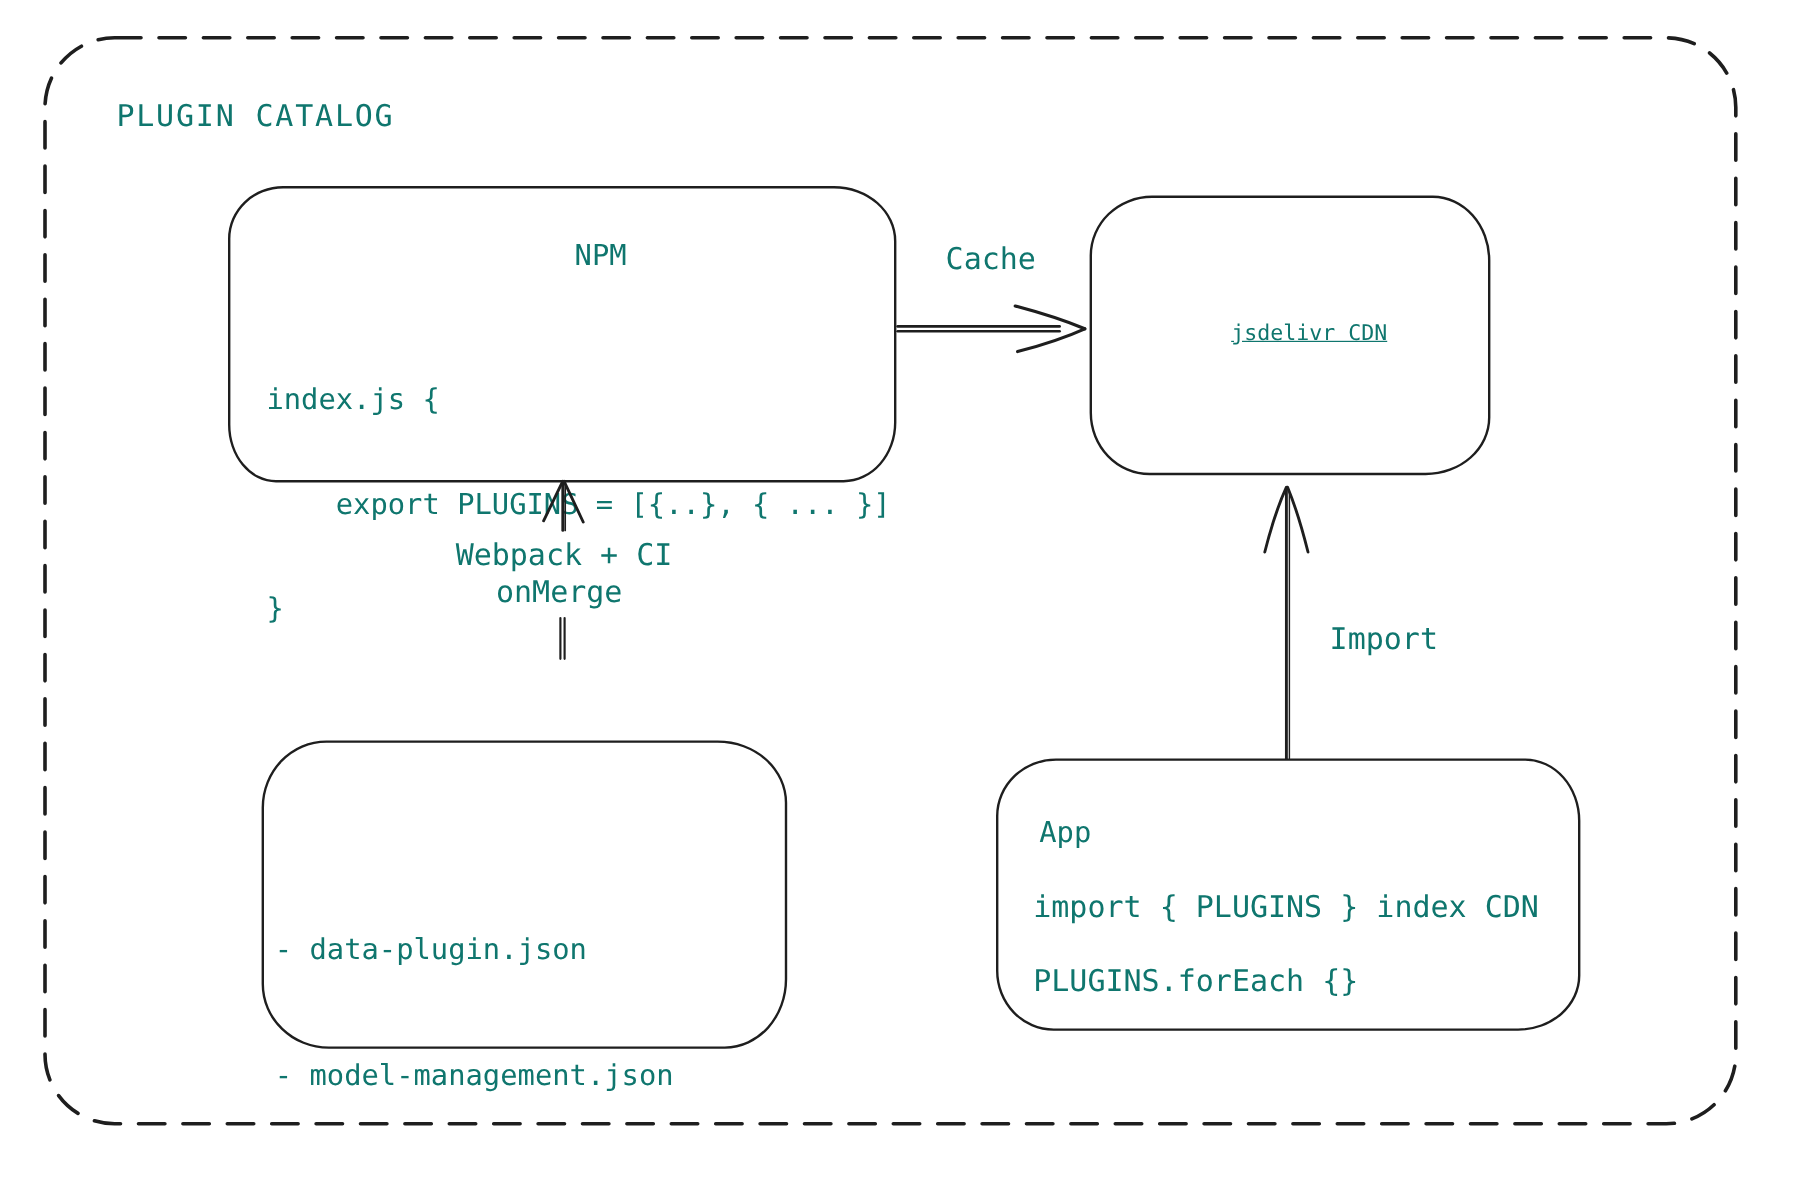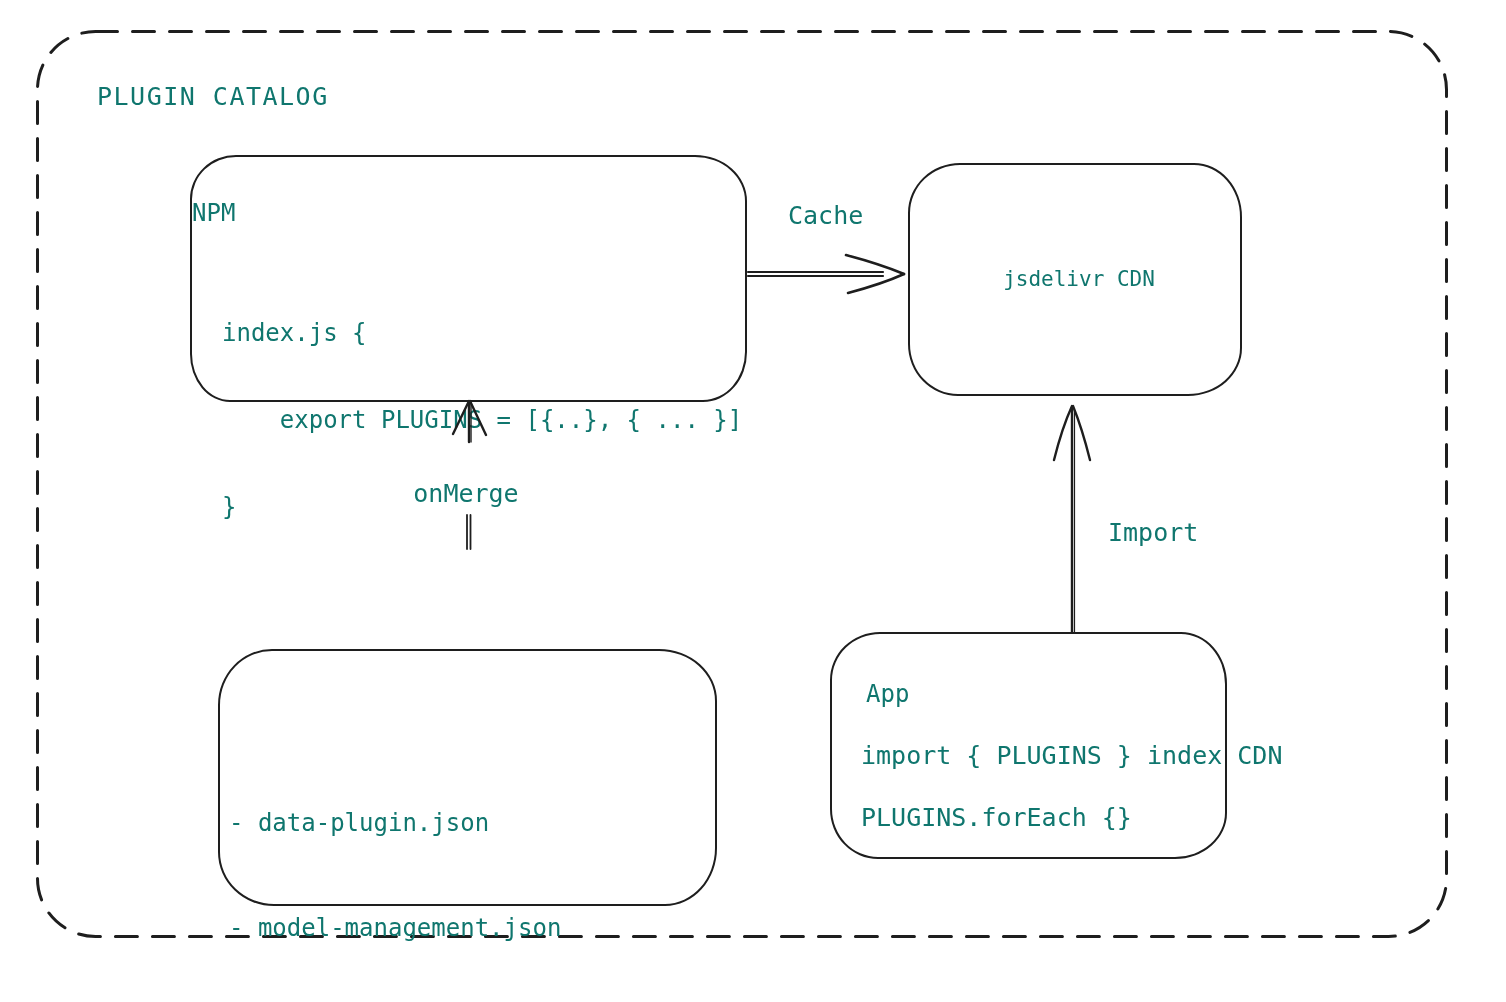--- a/index.html
+++ b/index.html
@@ -29,39 +29,39 @@
   }
   .node-npm {
     left: 190px; top: 155px; width: 557px; height: 247px;
     border-radius: 46px 52px 44px 40px / 44px 46px 50px 48px;
   }
   .node-cdn {
     left: 908px; top: 163px; width: 334px; height: 233px;
     border-radius: 52px 48px 54px 50px / 50px 54px 48px 52px;
   }
   .node-repo {
-    left: 218px; top: 649px; width: 499px; height: 257px;
+    left: 218px; top: 617px; width: 438px; height: 257px;
     border-radius: 54px 58px 52px 56px / 56px 52px 58px 54px;
   }
   .node-app {
-    left: 830px; top: 632px; width: 397px; height: 227px;
+    left: 830px; top: 632px; width: 487px; height: 227px;
     border-radius: 50px 46px 52px 48px / 48px 52px 46px 50px;
   }
 
   .npm-title {
     position: absolute; left: 0; top: 42px; width: 100%;
-    font-size: 24px;
+    text-align: center; font-size: 24px; padding-left: 32px;
   }
   .npm-code {
     position: absolute; left: 30px; top: 104px;
     font-size: 24px; line-height: 29px; white-space: pre;
   }
   .cdn-label {
-    position: absolute; left: 4px; top: 102px; width: 100%;
-    text-align: center; font-size: 21px;
+    position: absolute; left: 16px; top: 102px; width: 100%;
+    text-align: center; font-size: 18px; text-decoration: underline;
   }
   .repo-title {
     left: 237px; top: 567px; width: 400px;
     text-align: center; font-size: 25px; white-space: pre;
   }
   .repo-files {
     position: absolute; left: 9px; top: 85px;
     font-size: 24px; line-height: 35px; white-space: pre;
   }
   .app-title {
@@ -108,20 +108,21 @@
     <path d="M106 45 Q140 36 162 26" class="stroke" stroke-width="2.6"></path>
   </svg>
   <div class="abs cache-label">Cache</div>
 
   <svg style="left:442px; top:396px;" width="56" height="50" viewBox="0 0 56 50">
     <path d="M27 6 V46" class="stroke" stroke-width="2.4"></path>
     <path d="M29 6 V46" class="stroke" stroke-width="1.4"></path>
     <path d="M11 38 L27 5" class="stroke" stroke-width="2.4"></path>
     <path d="M44 39 L28 5" class="stroke" stroke-width="2.4"></path>
   </svg>
+  <div class="abs build-label-1">Webpack + CI</div>
   <div class="abs build-label-2">onMerge</div>
 
   <svg style="left:460px; top:512px;" width="16" height="40" viewBox="0 0 16 40">
     <path d="M7 3 V37" class="stroke" stroke-width="1.8"></path>
     <path d="M10.5 3 V37" class="stroke" stroke-width="1.8"></path>
   </svg>
 
   <div class="node node-repo">
     <div class="repo-files">
       <div>- data-plugin.json</div>

